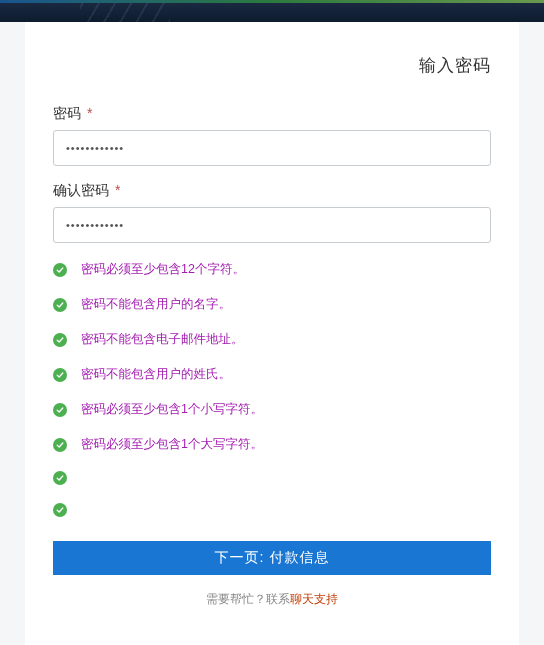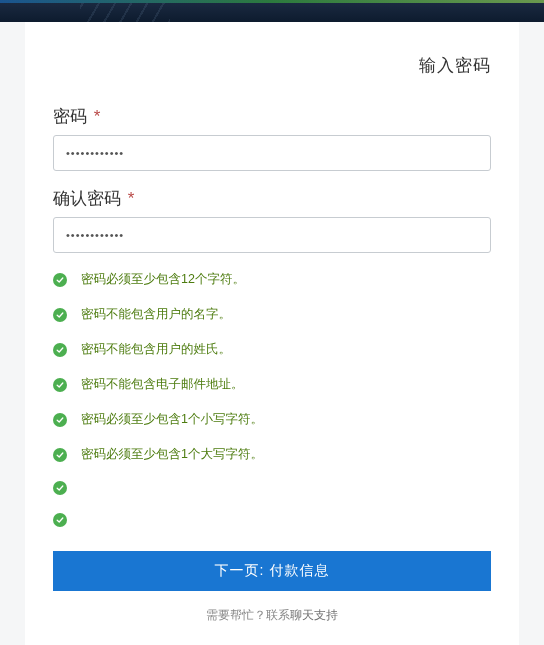--- a/index.html
+++ b/index.html
@@ -35,21 +35,21 @@
       text-align: right;
       font-size: 17px;
       color: #333;
       font-weight: 500;
       margin-bottom: 28px;
       letter-spacing: 1px;
     }
     .form-group { margin-bottom: 16px; }
     .form-label {
       display: block;
-      font-size: 17px;
+      font-size: 14px;
       color: #333;
       margin-bottom: 7px;
     }
     .form-label .req { color: #b94a48; margin-left: 2px; }
     .form-input {
       width: 100%;
       height: 36px;
       border: 1px solid #c7ccd1;
       border-radius: 3px;
       padding: 0 12px;
@@ -60,52 +60,52 @@
     }
     .rules {
       list-style: none;
       margin-top: 18px;
     }
     .rule-item {
       display: flex;
       align-items: center;
       margin-bottom: 18px;
       font-size: 12.5px;
-      color: #4d7c0f;
+      color: #a21caf;
     }
     .check-icon {
       width: 14px;
       height: 14px;
       border-radius: 50%;
       background: #4caf50;
       display: inline-flex;
       align-items: center;
       justify-content: center;
       margin-right: 14px;
       flex-shrink: 0;
     }
     .check-icon svg { display: block; }
     .next-btn {
       width: 100%;
-      height: 40px;
+      height: 34px;
       background: #1976d2;
       color: #fff;
       border: none;
       font-size: 14px;
       letter-spacing: 1px;
       cursor: pointer;
       margin-top: 6px;
     }
     .helper-text {
       text-align: center;
       font-size: 12px;
       color: #888;
       margin-top: 16px;
     }
-    .helper-text a { color: #737373; text-decoration: none; cursor: pointer; }
+    .helper-text a { color: #c2410c; text-decoration: none; cursor: pointer; }
   </style>
 </head>
 <body>
 
 <div class="header-bar"></div>
 
 <div class="container">
 
   <h1 class="page-title">输入密码</h1>
 
@@ -141,29 +141,29 @@
           </svg>
         </span>
         <span>密码不能包含用户的名字。</span>
       </li>
       <li class="rule-item">
         <span class="check-icon">
           <svg width="8" height="8" viewBox="0 0 10 10">
             <path d="M1.5 5.2 L4 7.5 L8.5 2.5" stroke="#fff" stroke-width="1.6" fill="none" stroke-linecap="round" stroke-linejoin="round"></path>
           </svg>
         </span>
+        <span>密码不能包含电子邮件地址。</span>
+      </li>
+      <li class="rule-item">
+        <span class="check-icon">
+          <svg width="8" height="8" viewBox="0 0 10 10">
+            <path d="M1.5 5.2 L4 7.5 L8.5 2.5" stroke="#fff" stroke-width="1.6" fill="none" stroke-linecap="round" stroke-linejoin="round"></path>
+          </svg>
+        </span>
         <span>密码不能包含用户的姓氏。</span>
-      </li>
-      <li class="rule-item">
-        <span class="check-icon">
-          <svg width="8" height="8" viewBox="0 0 10 10">
-            <path d="M1.5 5.2 L4 7.5 L8.5 2.5" stroke="#fff" stroke-width="1.6" fill="none" stroke-linecap="round" stroke-linejoin="round"></path>
-          </svg>
-        </span>
-        <span>密码不能包含电子邮件地址。</span>
       </li>
       <li class="rule-item">
         <span class="check-icon">
           <svg width="8" height="8" viewBox="0 0 10 10">
             <path d="M1.5 5.2 L4 7.5 L8.5 2.5" stroke="#fff" stroke-width="1.6" fill="none" stroke-linecap="round" stroke-linejoin="round"></path>
           </svg>
         </span>
         <span>密码必须至少包含1个小写字符。</span>
       </li>
       <li class="rule-item">

